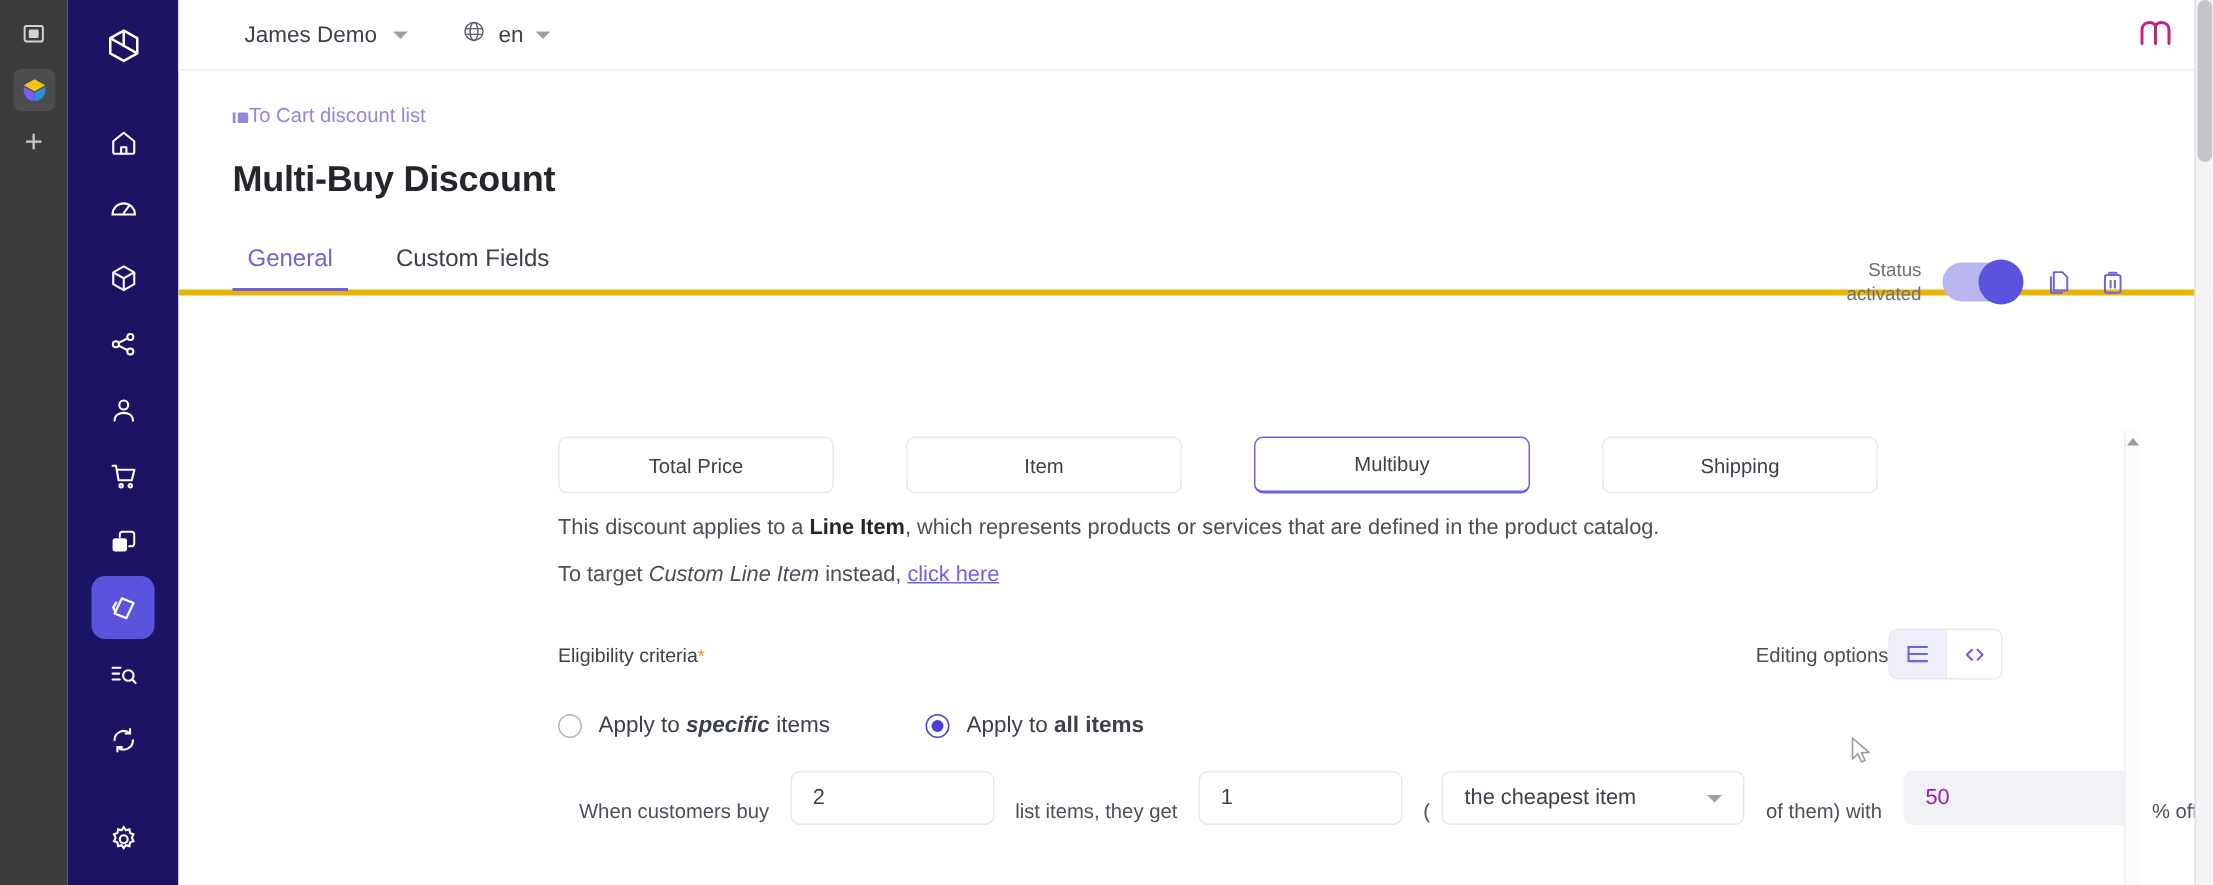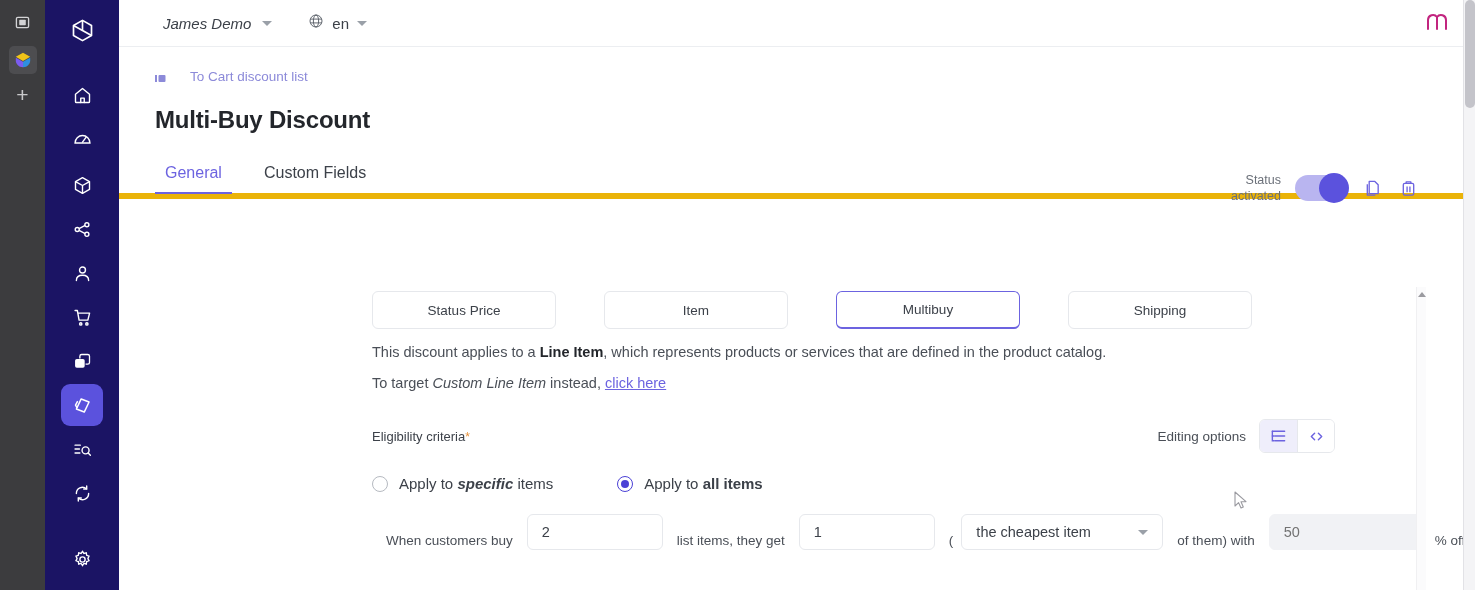--- a/index.html
+++ b/index.html
@@ -51,47 +51,47 @@
   .main { flex: 1 1 auto; height: 590px; position: relative; background: #fff;
           display: flex; flex-direction: column; min-width: 0; }
 
   .topbar {
     height: 47px; flex: 0 0 47px;
     border-bottom: 1px solid #eceef1;
     display: flex; align-items: center;
     padding: 0 18px 0 44px;
     background: #fff;
   }
-  .tenant { display: flex; align-items: center; gap: 11px; cursor: default; font-style: italic; }
+  .tenant { display: flex; align-items: center; gap: 11px; cursor: default; }
   .tenant-name { font-size: 15px; color: #3c4149; }
   .caret { width: 0; height: 0; border-left: 5px solid transparent;
            border-right: 5px solid transparent; border-top: 5px solid #9aa0a8; }
   .lang { display: flex; align-items: center; gap: 8px; margin-left: 36px; }
   .lang-name { font-size: 15px; color: #3c4149; }
   .topbar-spacer { flex: 1 1 auto; }
   .brand-glyph { margin-right: 6px; }
 
   
   .page { flex: 1 1 auto; position: relative; overflow: hidden; }
 
   .breadcrumb {
-    display: flex; align-items: center; gap: 24px;
+    display: flex; align-items: center; gap: 0;
     padding: 22px 0 0 36px;
     font-size: 13.5px; color: #8c8ad9;
   }
   .bc-icon { width: 11px; height: 10px; }
   .page-title {
     font-size: 24px; font-weight: 700; color: #23262b;
     padding: 22px 0 0 36px; letter-spacing: -0.2px;
   }
 
   .tabrow {
     margin-top: 30px; padding-left: 36px;
     display: flex; align-items: flex-end; position: relative;
-    border-bottom: 6px solid #eab308;
+    border-bottom: 4px solid #eab308;
   }
   .tab {
     font-size: 16px; color: #3c4149; padding: 0 10px 11px 10px;
     margin-right: 22px; position: relative; cursor: pointer;
   }
   .tab.active { color: #6c63e0; }
   .tab.active::after {
     content: ""; position: absolute; left: 0; right: 0; bottom: -1px;
     height: 2px; background: #6c63e0;
   }
@@ -135,21 +135,21 @@
   .para b { font-weight: 700; color: #23262b; }
   .para i { font-style: italic; }
   .link { color: #6c63e0; text-decoration: underline; cursor: pointer; }
 
   .crit-row {
     margin-top: 28px; padding-left: 253px; padding-right: 140px;
     display: flex; align-items: center; justify-content: space-between;
   }
   .crit-label { font-size: 13px; color: #3c4149; }
   .req { color: #e8923b; font-size: 12px; }
-  .editing { display: flex; align-items: center; gap: 13px; }
+  .editing { display: flex; align-items: center; gap: 0; }
   .editing-label { font-size: 13.5px; color: #4a4f57; }
   .seg { display: flex; border: 1px solid #e6e8ec; border-radius: 6px; overflow: hidden; }
   .seg-btn {
     width: 37px; height: 32px; display: flex; align-items: center; justify-content: center;
     background: #fff; cursor: pointer;
   }
   .seg-btn.active { background: #efeefb; }
   .seg-btn + .seg-btn { border-left: 1px solid #e6e8ec; }
 
   .radio-row { margin-top: 22px; padding-left: 253px; display: flex; gap: 64px; align-items: center; }
@@ -171,21 +171,21 @@
     display: flex; align-items: center; gap: 0;
     font-size: 13.5px; color: #4a4f57;
   }
   .form-row .lbl { white-space: nowrap; margin-top: 16px; }
   .inp {
     height: 36px; border: 1px solid #e6e8ec; border-radius: 6px; background: #fff;
     display: flex; align-items: center; padding: 0 14px;
     font-size: 14.5px; color: #3c4149;
   }
   .inp.num { width: 136px; }
-  .inp.filled { background: #f1f2f5; border-color: #f1f2f5; width: 152px; color: #737373; }
+  .inp.filled { background: #f1f2f5; border-color: #f1f2f5; width: 152px; color: #a21caf; }
   .select {
     height: 36px; width: 202px; border: 1px solid #e6e8ec; border-radius: 6px; background: #fff;
     display: flex; align-items: center; justify-content: space-between;
     padding: 0 14px; font-size: 14.5px; color: #3c4149; cursor: pointer;
   }
   .gap-s { width: 8px; } .gap-m { width: 14px; }
 
   
   .inner-sb {
     position: absolute; right: 49px; top: 240px; bottom: 0; width: 10px;
@@ -378,21 +378,21 @@
               <path d="M7.5 8 v6 M10.5 8 v6"></path>
             </svg>
           </div>
         </div>
       </div>
 
       <div class="content-scroll">
         <div class="content-inner">
 
           <div class="chips">
-            <div class="chip">Status Price</div>
+            <div class="chip">Total Price</div>
             <div class="chip">Item</div>
             <div class="chip active">Multibuy</div>
             <div class="chip">Shipping</div>
           </div>
 
           <div class="para">
             <span>This discount applies to a </span><b>Line Item</b><span>, which represents products or services that are defined in the product catalog.</span>
           </div>
 
           <div class="para">

